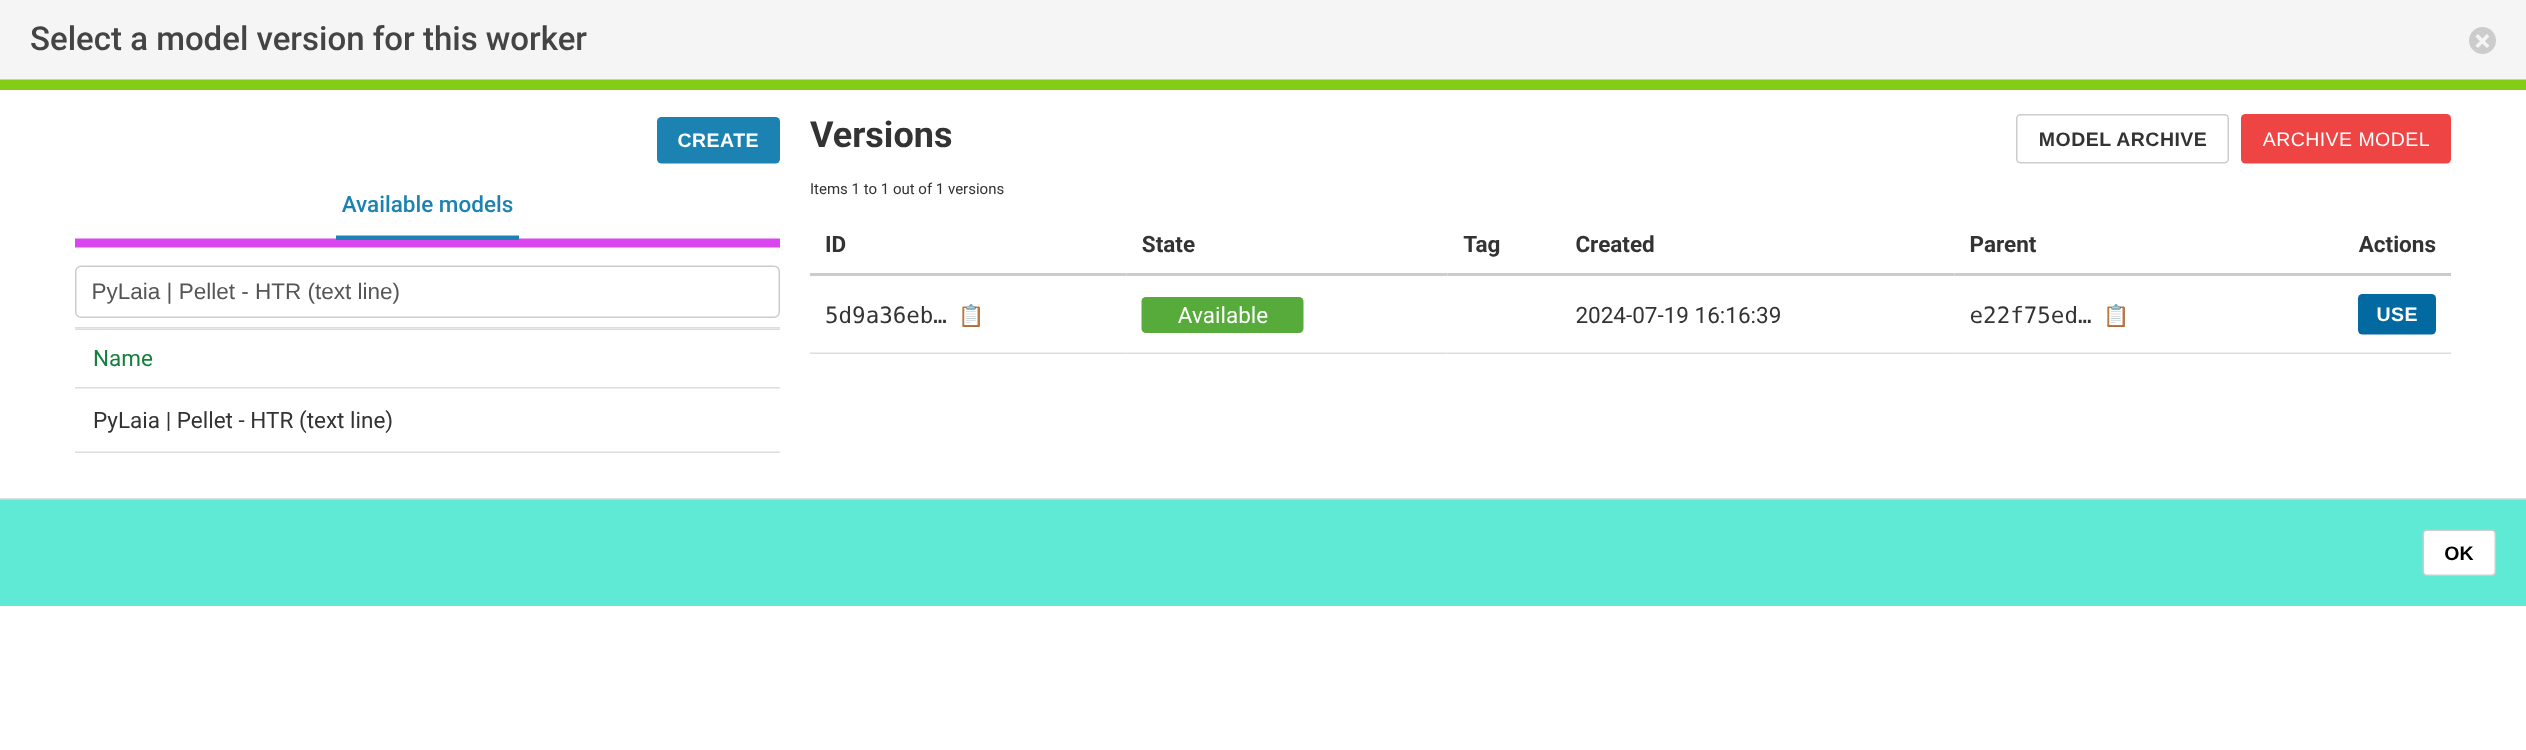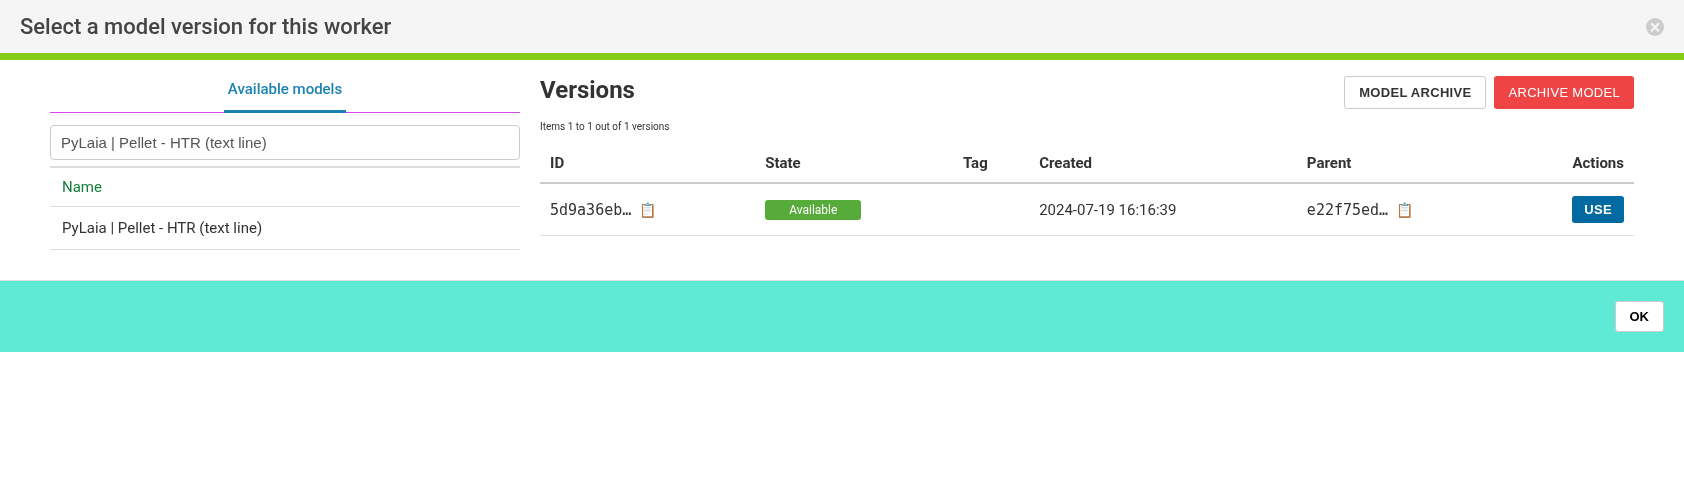--- a/index.html
+++ b/index.html
@@ -9,53 +9,56 @@
     .close-icon { font-size: 20px; color: #ccc; cursor: pointer; background: #ccc; color: #f5f5f5; border-radius: 50%; width: 18px; height: 18px; display: flex; align-items: center; justify-content: center; font-weight: bold; line-height: 1; }
     .modal-body { display: flex; padding: 10px 50px 30px 50px; gap: 20px; }
     .left-panel { width: 470px; flex-shrink: 0; }
     .right-panel { flex: 1; }
     .create-button-wrap { display: flex; justify-content: flex-end; margin-bottom: 8px; padding-top: 8px; }
     .btn { border: none; cursor: pointer; font-weight: 600; font-size: 13px; padding: 8px 14px; border-radius: 3px; letter-spacing: 0.3px; }
     .btn-primary { background: #1c82b2; color: #fff; }
     .btn-outline { background: #fff; color: #333; border: 1px solid #ccc; font-weight: 700; }
     .btn-danger { background: #ef4444; color: #fff; font-weight: 400; }
     .btn-use { background: #0369a1; color: #fff; font-size: 13px; padding: 6px 12px; }
-    .tabs { display: flex; border-bottom: 1px solid #d946ef; justify-content: center; gap: 30px; }
+    .tabs { display: flex; border-bottom: 6px solid #d946ef; justify-content: center; gap: 30px; }
     .tab { padding: 10px 4px 12px 4px; cursor: pointer; color: #555; font-size: 15px; }
     .tab.active { color: #1c82b2; border-bottom: 3px solid #1c82b2; margin-bottom: -1px; font-weight: 500; }
     .search-input { width: 100%; padding: 8px 10px; border: 1px solid #ccc; border-radius: 4px; font-size: 15px; margin-top: 12px; color: #555; }
     .items-count { font-size: 10px; margin: 12px 0; color: #333; }
     .models-table { width: 100%; border-collapse: collapse; }
     .models-table th { text-align: left; padding: 10px 12px; border-top: 1px solid #ddd; border-bottom: 1px solid #ddd; font-weight: 400; color: #15803d; font-size: 15px; }
     .models-table td { padding: 12px 12px; border-bottom: 1px solid #ddd; font-size: 15px; }
     .versions-header { display: flex; justify-content: space-between; align-items: flex-start; margin-bottom: 10px; padding-top: 6px; }
     .versions-title { font-size: 24px; font-weight: 700; color: #333; }
     .versions-buttons { display: flex; gap: 8px; }
     .versions-table { width: 100%; border-collapse: collapse; margin-top: 10px; }
     .versions-table th { text-align: left; padding: 10px 10px; border-bottom: 2px solid #ccc; font-weight: 700; color: #333; font-size: 15px; }
     .versions-table td { padding: 12px 10px; border-bottom: 1px solid #ddd; font-size: 15px; vertical-align: middle; }
     .versions-table th:last-child, .versions-table td:last-child { text-align: right; }
     .mono { font-family: ui-monospace, "SF Mono", Menlo, Consolas, monospace; font-size: 15px; }
-    .badge-available { background: #56ab3a; color: #fff; padding: 3px 24px; border-radius: 3px; font-size: 12px; display: inline-block; }
+    .badge-available { background: #56ab3a; color: #fff; padding: 3px 24px; border-radius: 3px; font-size: 15px; display: inline-block; }
     .copy-icon { display: inline-block; margin-left: 4px; color: #888; cursor: pointer; font-size: 14px; }
     .modal-footer { background: #5eead4; border-top: 1px solid #e0e0e0; padding: 20px 20px; display: flex; justify-content: flex-end; }
     .btn-ok { background: #fff; border: 1px solid #ccc; padding: 7px 14px; font-weight: 700; font-size: 13px; border-radius: 3px; cursor: pointer; }
     .separator-line { border-top: 1px solid #ddd; margin-top: 6px; }
   </style>
 </head>
 <body>
 
 <div class="modal-header">
   <div class="modal-title">Select a model version for this worker</div>
   <div class="close-icon">×</div>
 </div>
 
 <div class="modal-body">
 
   <div class="left-panel">
+    <div class="create-button-wrap">
+      <button class="btn btn-primary">CREATE</button>
+    </div>
     <div class="tabs">
       <div class="tab active">Available models</div>
     </div>
     <input type="text" class="search-input" value="PyLaia | Pellet - HTR (text line)" style="">
     <div class="separator-line"></div>
     <table class="models-table">
       <thead>
         <tr>
           <th>Name</th>
         </tr>

